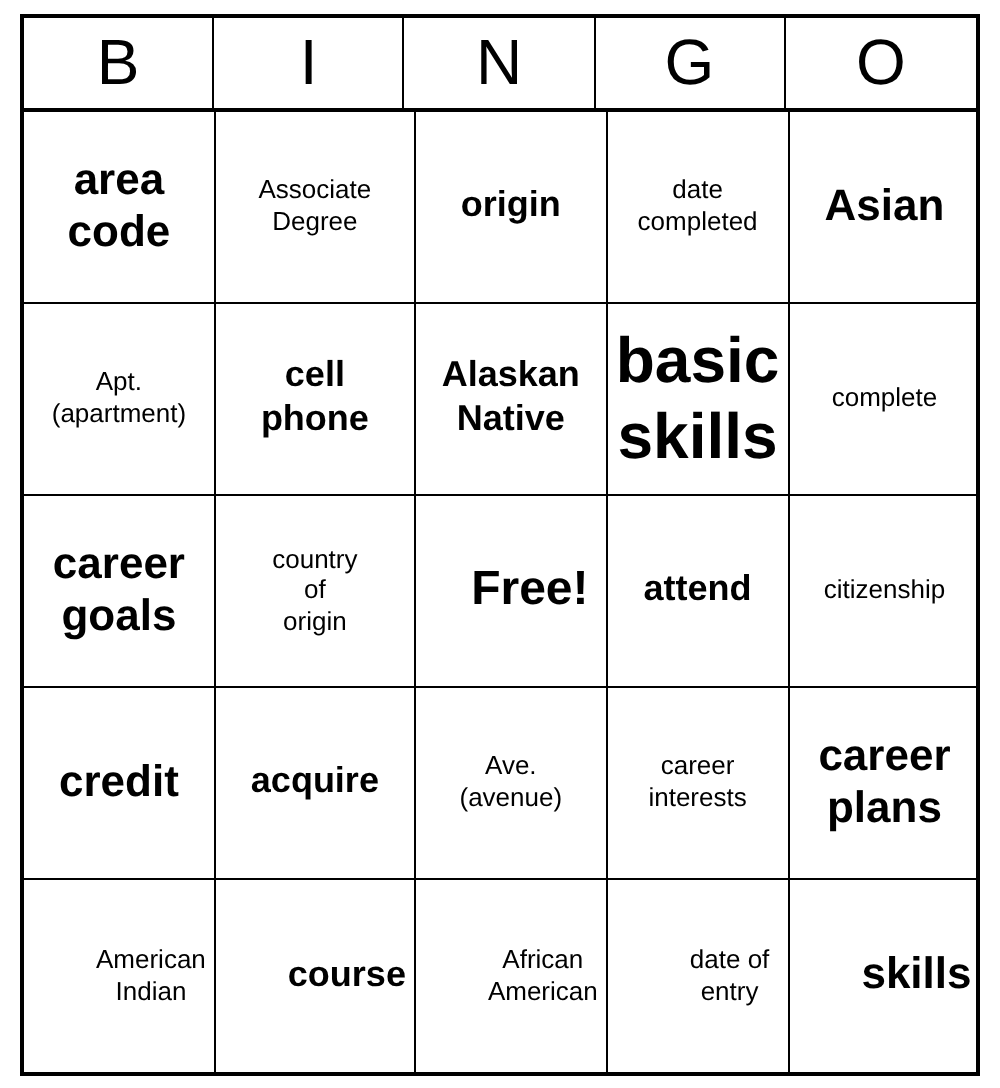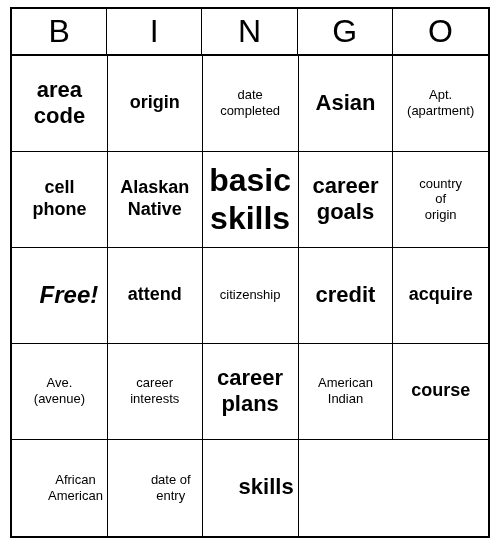--- a/index.html
+++ b/index.html
@@ -69,38 +69,40 @@
       font-size: 18px;
       font-weight: bold;
     }
     .cell-text.xlarge {
       font-size: 32px;
       font-weight: bold;
     }
     .cell-text.free {
       font-size: 24px;
       font-weight: bold;
-      font-style: italic;
       margin-left: 19px;
     }
   </style>
 </head>
 <body>
 
 <div class="bingo-card">
   <div class="bingo-header">
   <div class="bingo-header-cell">B</div>
       <div class="bingo-header-cell">I</div>
       <div class="bingo-header-cell">N</div>
       <div class="bingo-header-cell">G</div>
       <div class="bingo-header-cell">O</div>
     </div>
   <div class="bingo-grid">
   <div class="bingo-cell">
         <span class="cell-text large">area<br>code</span>
+      </div>
+      <div class="bingo-cell">
+        <span class="cell-text">Associate<br>Degree</span>
       </div>
       <div class="bingo-cell">
         <span class="cell-text medium">origin</span>
       </div>
       <div class="bingo-cell">
         <span class="cell-text">date<br>completed</span>
       </div>
       <div class="bingo-cell">
         <span class="cell-text large">Asian</span>
       </div>
@@ -108,20 +110,23 @@
         <span class="cell-text">Apt.<br>(apartment)</span>
       </div>
       <div class="bingo-cell">
         <span class="cell-text medium">cell<br>phone</span>
       </div>
       <div class="bingo-cell">
         <span class="cell-text medium">Alaskan<br>Native</span>
       </div>
       <div class="bingo-cell">
         <span class="cell-text xlarge">basic<br>skills</span>
+      </div>
+      <div class="bingo-cell">
+        <span class="cell-text">complete</span>
       </div>
       <div class="bingo-cell">
         <span class="cell-text large">career<br>goals</span>
       </div>
       <div class="bingo-cell">
         <span class="cell-text">country<br>of<br>origin</span>
       </div>
       <div class="bingo-cell">
         <span class="cell-text free">Free!</span>
       </div>

